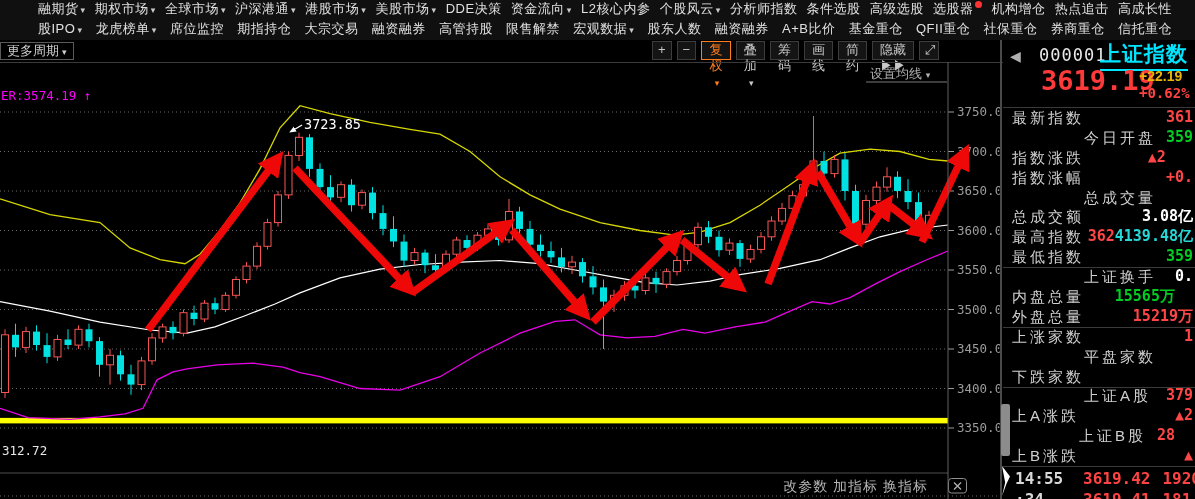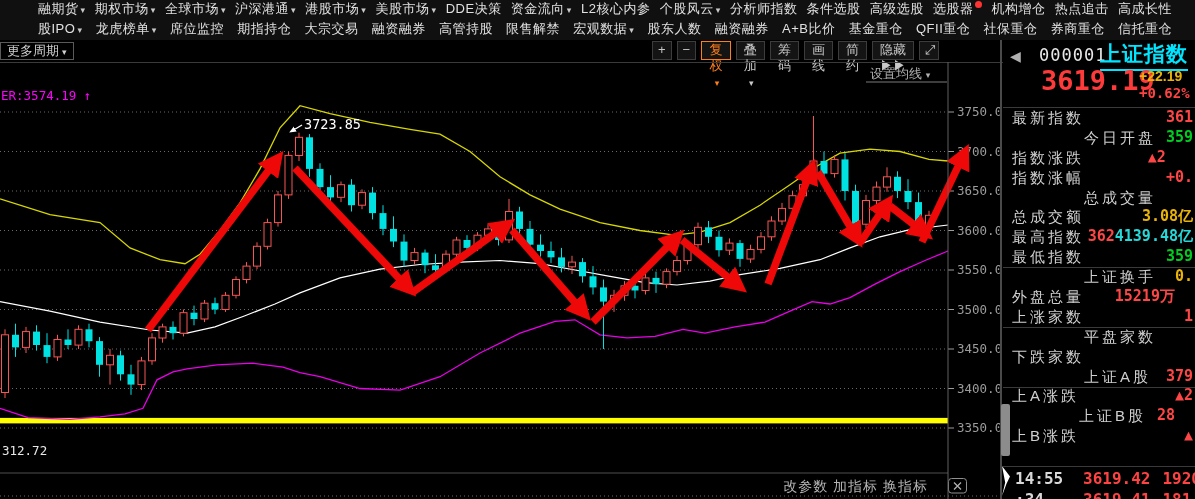--- a/index.html
+++ b/index.html
@@ -37,21 +37,21 @@
   .pprice{position:absolute;left:38px;top:25px;color:#ff3a3a;font-size:27px;font-weight:bold;
           font-family:"DejaVu Sans Mono",monospace;}
   .pchg{position:absolute;left:136px;top:28px;color:#eab308;font-size:14px;font-weight:bold;
         font-family:Liberation Sans, sans-serif;}
   .pchgp{position:absolute;left:136px;top:45px;color:#ff4343;font-size:14px;font-weight:bold;
          font-family:"DejaVu Sans Mono",monospace;}
   .prows{position:absolute;left:0;top:68px;width:192px;}
   .prow{position:relative;height:19.9px;line-height:19.9px;padding:0 2px 0 9px;font-size:15px;}
   .prow .lbl{float:left;color:#cfcfcf;letter-spacing:3px;}
   .prow .val{float:right;font-family:"DejaVu Sans Mono",monospace;font-weight:bold;font-size:15px;}
-  .v-r{color:#ff4646;text-align:center;} .v-g{color:#00cc22;} .v-w{color:#eab308;} .v-c{color:#27d8d8;}
+  .v-r{color:#ff4646;text-align:center;} .v-g{color:#00cc22;} .v-w{color:#ffffff;} .v-c{color:#27d8d8;}
   .psep{position:absolute;left:0;width:192px;height:1px;background:#3a3a3a;}
   .pticks{position:absolute;left:0;top:428px;width:192px;}
   .ptick{position:relative;height:21px;line-height:21px;font-family:"DejaVu Sans Mono",monospace;
          font-weight:bold;font-size:16px;}
   .ptick .t{position:absolute;left:12px;color:#d8d8d8;}
   .ptick .p{position:absolute;left:80px;color:#ff4343;}
   .ptick .v{position:absolute;right:-6px;color:#ff4343;}
   .scrollthumb{position:absolute;left:1001px;top:404px;width:9px;height:52px;background:#8c8c8c;
                border-radius:2px;}
   .cursorglyph{position:absolute;left:1002px;top:466px;width:8px;height:30px;background:#fff;
@@ -402,20 +402,24 @@
         </div>
         <div class="prow">
           <span class="lbl">最低指数</span>
           <span class="val v-g">359</span>
         </div>
         <div class="prow">
           <span class="lbl">上证换手</span>
           <span class="val v-w">0.</span>
         </div>
         <div class="prow">
+          <span class="lbl">内盘总量</span>
+          <span class="val v-g">15565万</span>
+        </div>
+        <div class="prow">
           <span class="lbl">外盘总量</span>
           <span class="val v-r">15219万</span>
         </div>
         <div class="prow">
           <span class="lbl">上涨家数</span>
           <span class="val v-r">1</span>
         </div>
         <div class="prow">
           <span class="lbl">平盘家数</span>
           <span class="val v-w"></span>

